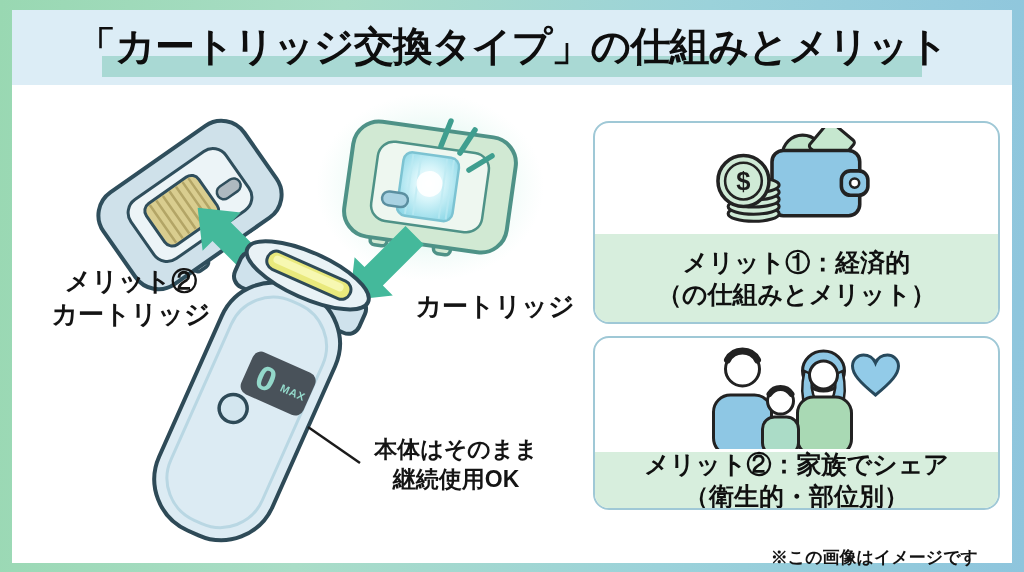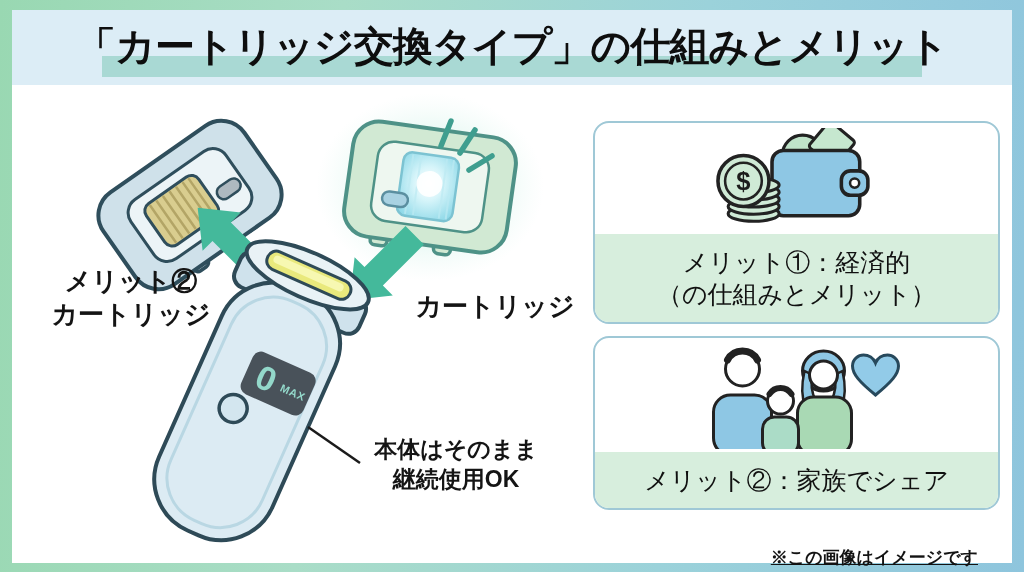--- a/index.html
+++ b/index.html
@@ -44,26 +44,26 @@
     height:111px; display:flex; align-items:center; justify-content:center;
   }
   #merit-card-2 .merit-icon-area{ height:114px; }
   .merit-band{
     position:absolute; left:0; right:0; bottom:0; top:111px;
     background:#d7eedd; display:flex; flex-direction:column;
     align-items:center; justify-content:center;
   }
   #merit-card-2 .merit-band{ top:114px; }
   .merit-line{
-    font-size:25px; font-weight:400; color:#101010; line-height:32px;
+    font-size:25px; font-weight:700; color:#101010; line-height:32px;
     text-align:center; white-space:nowrap;
   }
   #disclaimer{
     position:absolute; right:34px; top:536px;
-    font-size:17px; font-weight:600; color:#131313;text-decoration:underline;
+    font-size:17px; font-weight:600; color:#131313;
   }
   svg text{ font-family:"Liberation Sans", sans-serif; }
 </style>
 </head>
 <body>
 
 <div id="app">
   <div id="panel">
 
     <div id="header">
@@ -187,18 +187,19 @@
 
           <rect x="71" y="76" width="36" height="38" rx="12" fill="#abdcc7" stroke="#222" stroke-width="3"></rect>
           <circle cx="89" cy="60" r="13" fill="#ffffff" stroke="#222" stroke-width="3"></circle>
           <path d="M78,53 A13,13 0 0 1 100,53" fill="none" stroke="#222" stroke-width="6" stroke-linecap="round"></path>
 
           <path d="M24 40 C 8 27, 1 19, 1 11 C 1 4, 7 0, 12 0 C 17 0, 22 3, 24 8 C 26 3, 31 0, 36 0 C 41 0, 47 4, 47 11 C 47 19, 40 27, 24 40 Z" transform="translate(160,14)" fill="#92cbe8" stroke="#27495c" stroke-width="3"></path>
         </svg>
       </div>
       <div class="merit-band">
         <div class="merit-line">メリット②：家族でシェア</div>
+        <div class="merit-line">（衛生的・部位別）</div>
       </div>
     </div>
 
     <div id="disclaimer">※この画像はイメージです</div>
   </div>
 </div>
 
 </body></html>

